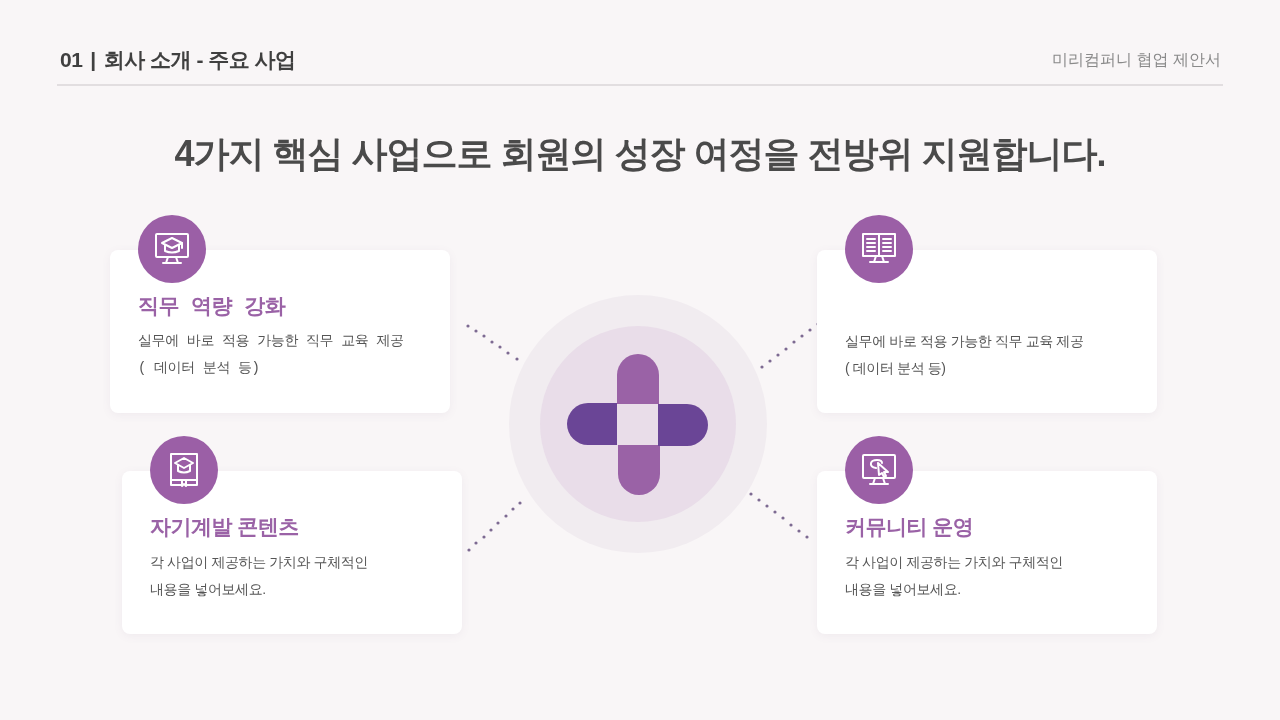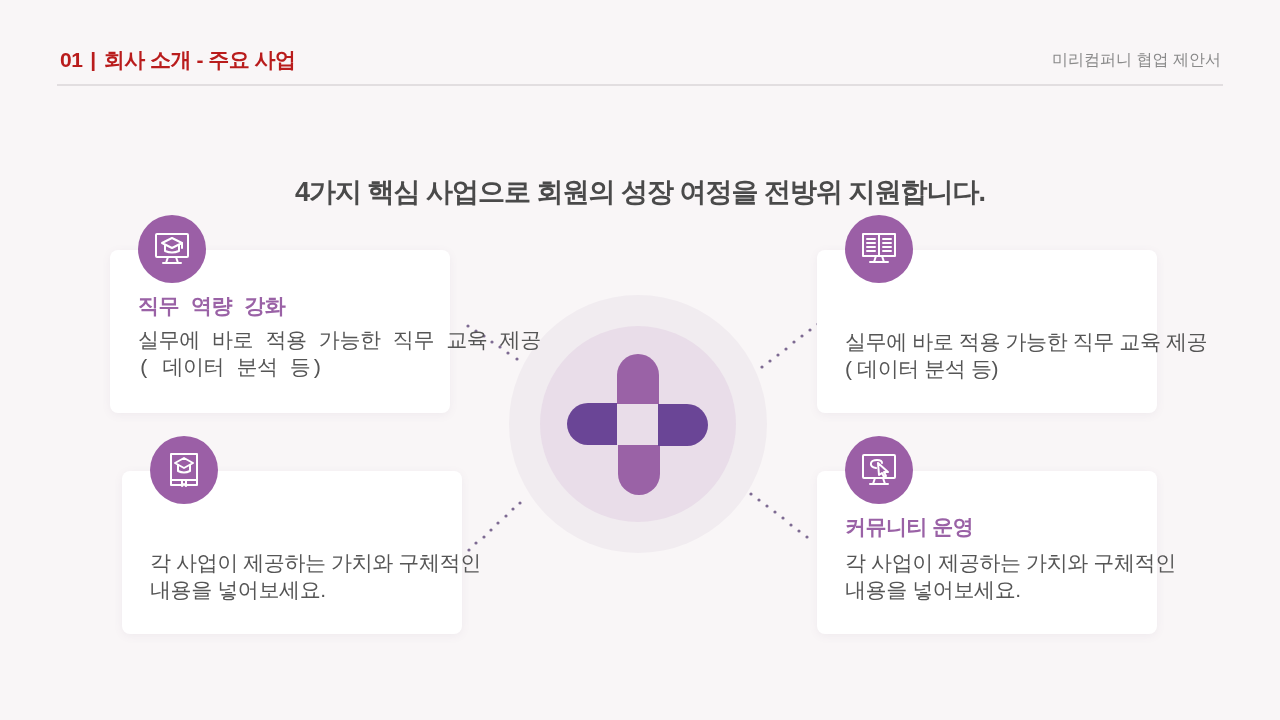--- a/index.html
+++ b/index.html
@@ -9,50 +9,50 @@
       font-family: "Liberation Sans", "DejaVu Sans", sans-serif;
       position: relative;
       color: #444;
     }
     .header {
       position: absolute; left: 57px; right: 57px; top: 44px; height: 42px;
       border-bottom: 2px solid #e2dee0;
     }
     .section-title {
       position: absolute; left: 3px; top: 2px;
-      font-size: 21px; font-weight: bold; color: #b91c1c;
+      font-size: 21px; font-weight: bold; color: #404040;
       letter-spacing: -0.5px; white-space: nowrap;
     }
     .section-title .sep { margin: 0 8px; font-weight: bold; }
     .doc-title {
       position: absolute; right: 2px; top: 6px;
       font-size: 16px; color: #8a8a8a; white-space: nowrap; margin-left: 40px;
     }
     .headline {
       position: absolute; left: 0; right: 0; top: 130px; text-align: center;
-      font-size: 27px; font-weight: bold; color: #4a4a4a; letter-spacing: -1px; margin-top: 44px;
+      font-size: 36px; font-weight: bold; color: #4a4a4a; letter-spacing: -1px;
     }
     .card {
       position: absolute; width: 340px; height: 163px;
       background: #ffffff; border-radius: 8px;
       box-shadow: 0 2px 10px rgba(120, 90, 130, 0.07);
     }
     .card .icon-circle {
       position: absolute; left: 28px; top: -35px; width: 68px; height: 68px;
       border-radius: 50%; background: #9b5fa6;
       display: flex; align-items: center; justify-content: center;
     }
     .card .card-title {
       position: absolute; left: 28px; top: 42px;
       font-size: 21px; font-weight: bold; color: #9a62a6; letter-spacing: -0.5px;
       white-space: nowrap;
     }
     .card .card-desc {
       position: absolute; left: 28px; top: 78px;
-      font-size: 21px; line-height: 27px; color: #555; letter-spacing: -0.4px;
+      font-size: 14px; line-height: 27px; color: #555; letter-spacing: -0.4px;
     }
     .card .card-desc span { display: block; white-space: nowrap; }
     #card-1 { left: 110px; top: 250px; font-family: Liberation Mono, monospace; }
     #card-2 { left: 817px; top: 250px; }
     #card-3 { left: 122px; top: 471px; }
     #card-4 { left: 817px; top: 471px; }
 
     .hub-outer {
       position: absolute; left: 509px; top: 295px; width: 258px; height: 258px;
       border-radius: 50%; background: #f1ecf0;
@@ -174,20 +174,21 @@
 <div class="card" id="card-3">
   <div class="icon-circle">
     <svg width="40" height="40" viewBox="0 0 40 40" fill="none" stroke="#fff" stroke-width="2" stroke-linejoin="round" stroke-linecap="round">
       <path d="M7 4 L33 4 L33 30 L7 30 Z"></path>
       <path d="M7 30 L7 35 L17 35 M23 35 L33 35 L33 30"></path>
       <path d="M18 30 L18 36 L20 34 L22 36 L22 30"></path>
       <path d="M11 13 L20 8 L29 13 L20 18 Z"></path>
       <path d="M14 15 L14 21 Q20 24 26 21 L26 15"></path>
     </svg>
   </div>
+  <div class="card-title">자기계발 콘텐츠</div>
   <div class="card-desc">
     <span>각 사업이 제공하는 가치와 구체적인</span>
     <span>내용을 넣어보세요.</span>
   </div>
 </div>
 
 <div class="card" id="card-4">
   <div class="icon-circle">
     <svg width="40" height="40" viewBox="0 0 40 40" fill="none" stroke="#fff" stroke-width="2" stroke-linejoin="round" stroke-linecap="round">
       <rect x="4" y="5" width="32" height="23" rx="1"></rect>

